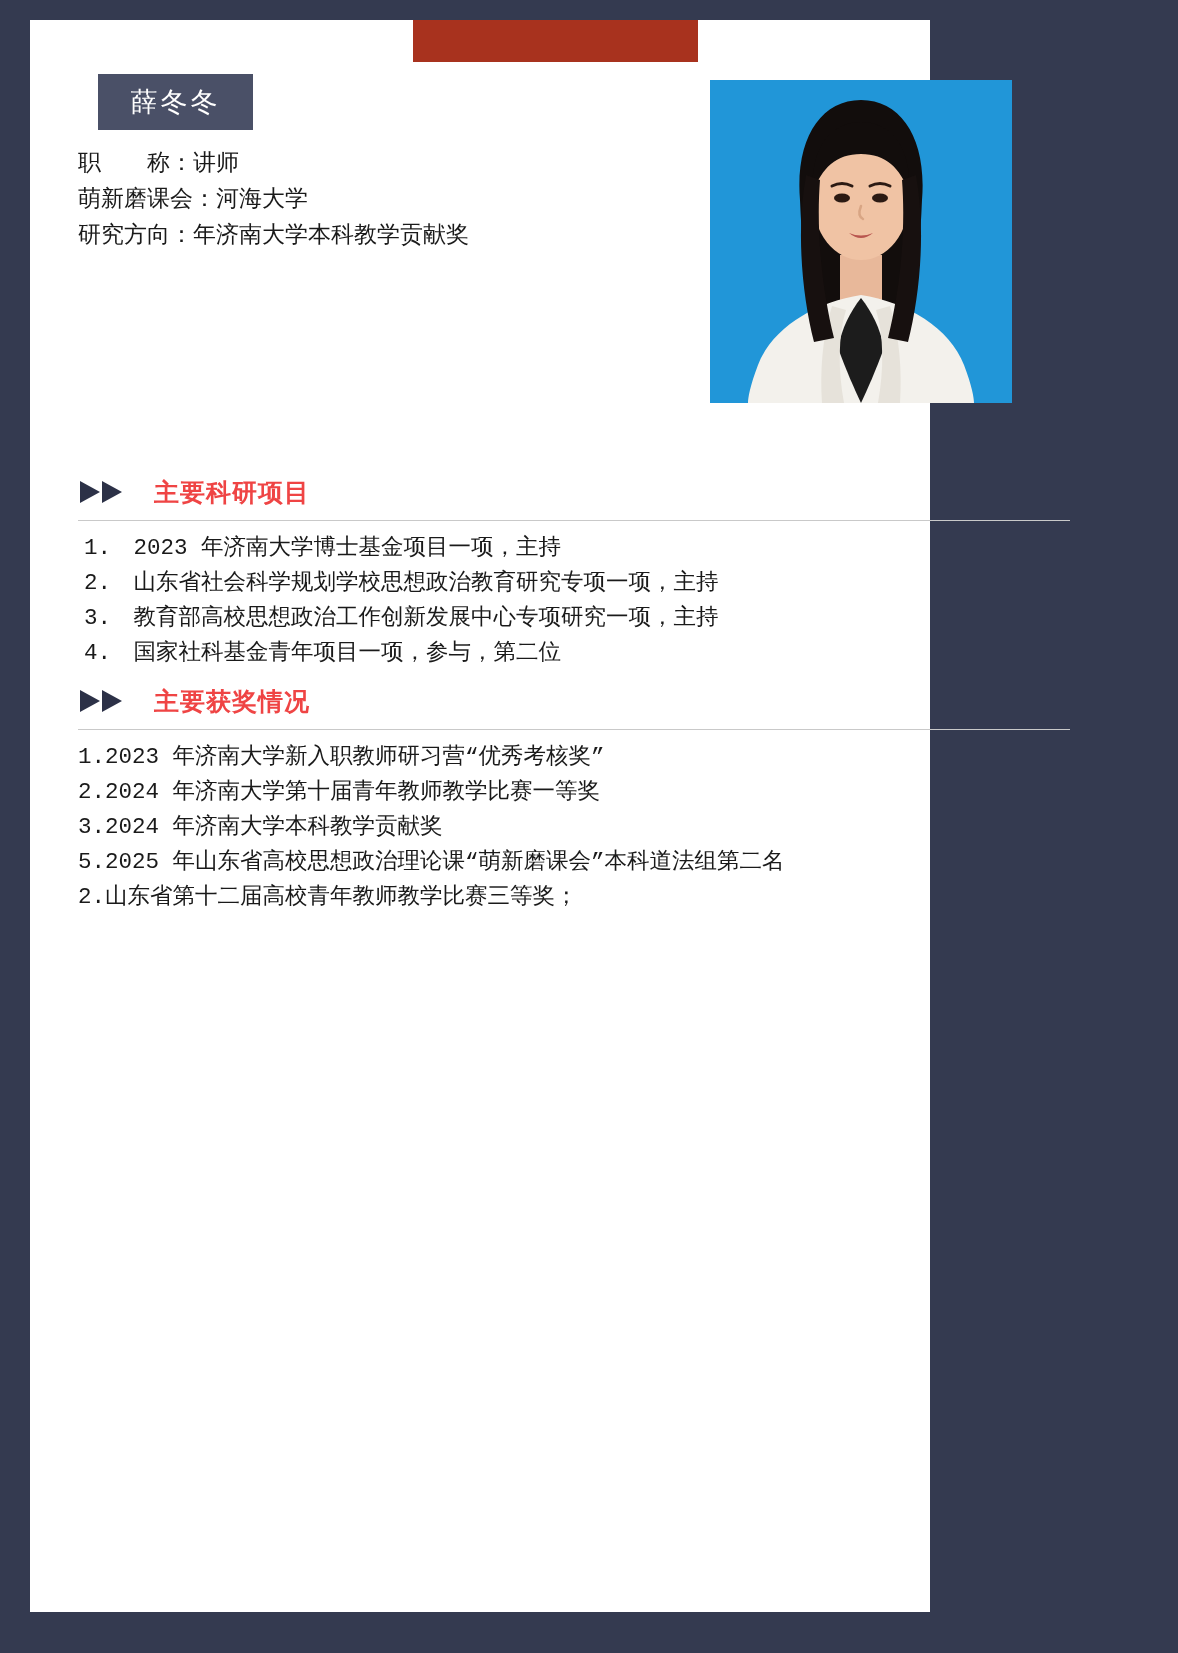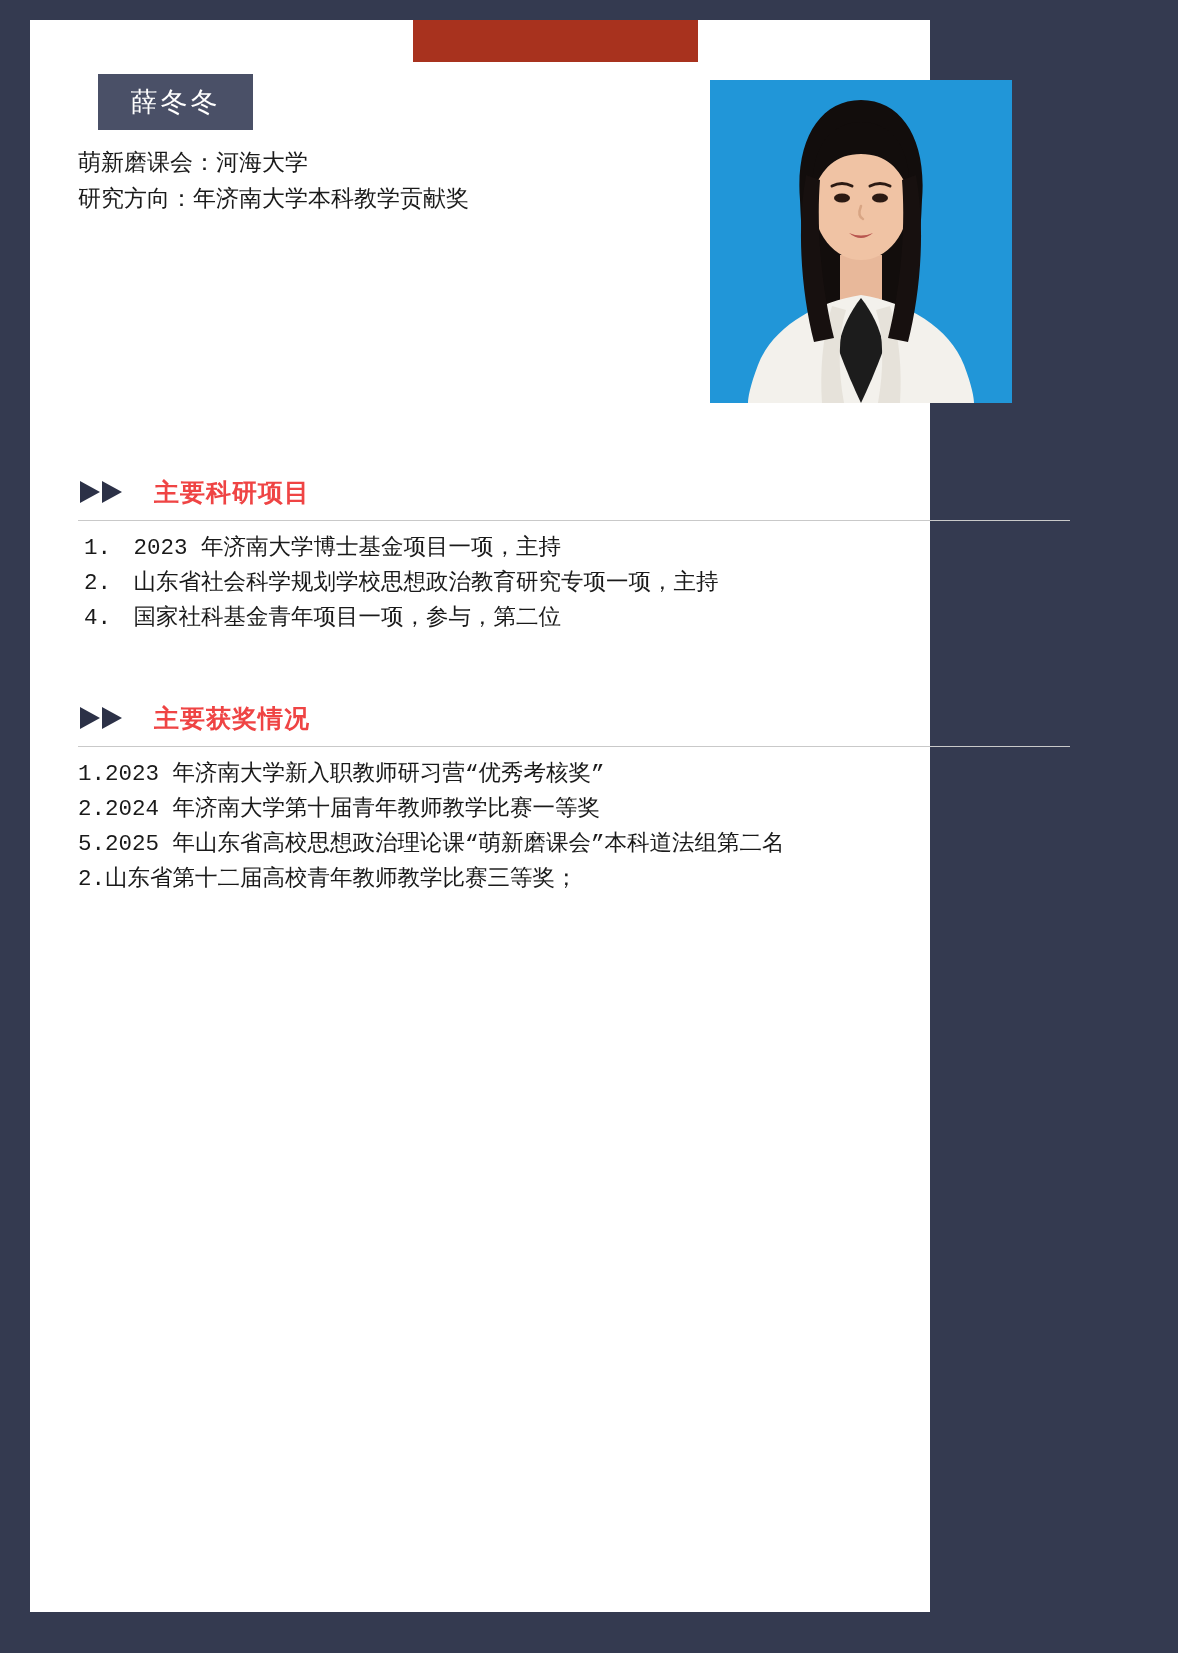--- a/index.html
+++ b/index.html
@@ -131,20 +131,21 @@
 <div class="page">
   <div class="top-accent"></div>
 
   <div class="inner">
 
     <div class="name-badge">
       <span>薛冬冬</span>
     </div>
 
     <div class="info-block">
+      <div class="info-line">职　　称：讲师</div>
       <div class="info-line">萌新磨课会：河海大学</div>
       <div class="info-line">研究方向：年济南大学本科教学贡献奖</div>
     </div>
 
     <div class="portrait">
       <svg width="302" height="323" viewBox="0 0 302 323">
         <rect x="0" y="0" width="302" height="323" fill="#2196d8"></rect>
 
         <path d="M90 120 C85 60 110 20 151 20 C192 20 217 60 212 120 C210 170 205 215 198 260 L104 260 C97 215 92 170 90 120 Z" fill="#120d0c"></path>
 
@@ -181,35 +182,37 @@
         <svg class="arrows" width="54" height="26" viewBox="0 0 54 26">
           <polygon points="2,2 22,13 2,24" fill="#2c3147"></polygon>
           <polygon points="24,2 44,13 24,24" fill="#2c3147"></polygon>
         </svg>
         <span class="sec-title">主要科研项目</span>
       </div>
       <div class="rule"></div>
       <ol class="plain">
         <li class="item item-projects">1.　2023 年济南大学博士基金项目一项，主持</li>
         <li class="item item-projects">2.　山东省社会科学规划学校思想政治教育研究专项一项，主持</li>
+        <li class="item item-projects">3.　教育部高校思想政治工作创新发展中心专项研究一项，主持</li>
         <li class="item item-projects">4.　国家社科基金青年项目一项，参与，第二位</li>
       </ol>
     </div>
 
-    <div class="section" style="top:676px;">
+    <div class="section" style="top:659px;">
       <div class="sec-head">
         <svg class="arrows" width="54" height="26" viewBox="0 0 54 26">
           <polygon points="2,2 22,13 2,24" fill="#2c3147"></polygon>
           <polygon points="24,2 44,13 24,24" fill="#2c3147"></polygon>
         </svg>
         <span class="sec-title">主要获奖情况</span>
       </div>
       <div class="rule"></div>
       <ul class="plain">
         <li class="item">1.2023 年济南大学新入职教师研习营“优秀考核奖”</li>
         <li class="item">2.2024 年济南大学第十届青年教师教学比赛一等奖</li>
+        <li class="item">3.2024 年济南大学本科教学贡献奖</li>
         <li class="item">5.2025 年山东省高校思想政治理论课“萌新磨课会”本科道法组第二名</li>
         <li class="item">2.山东省第十二届高校青年教师教学比赛三等奖；</li>
       </ul>
     </div>
 
   </div>
 </div>
 
 </body></html>

